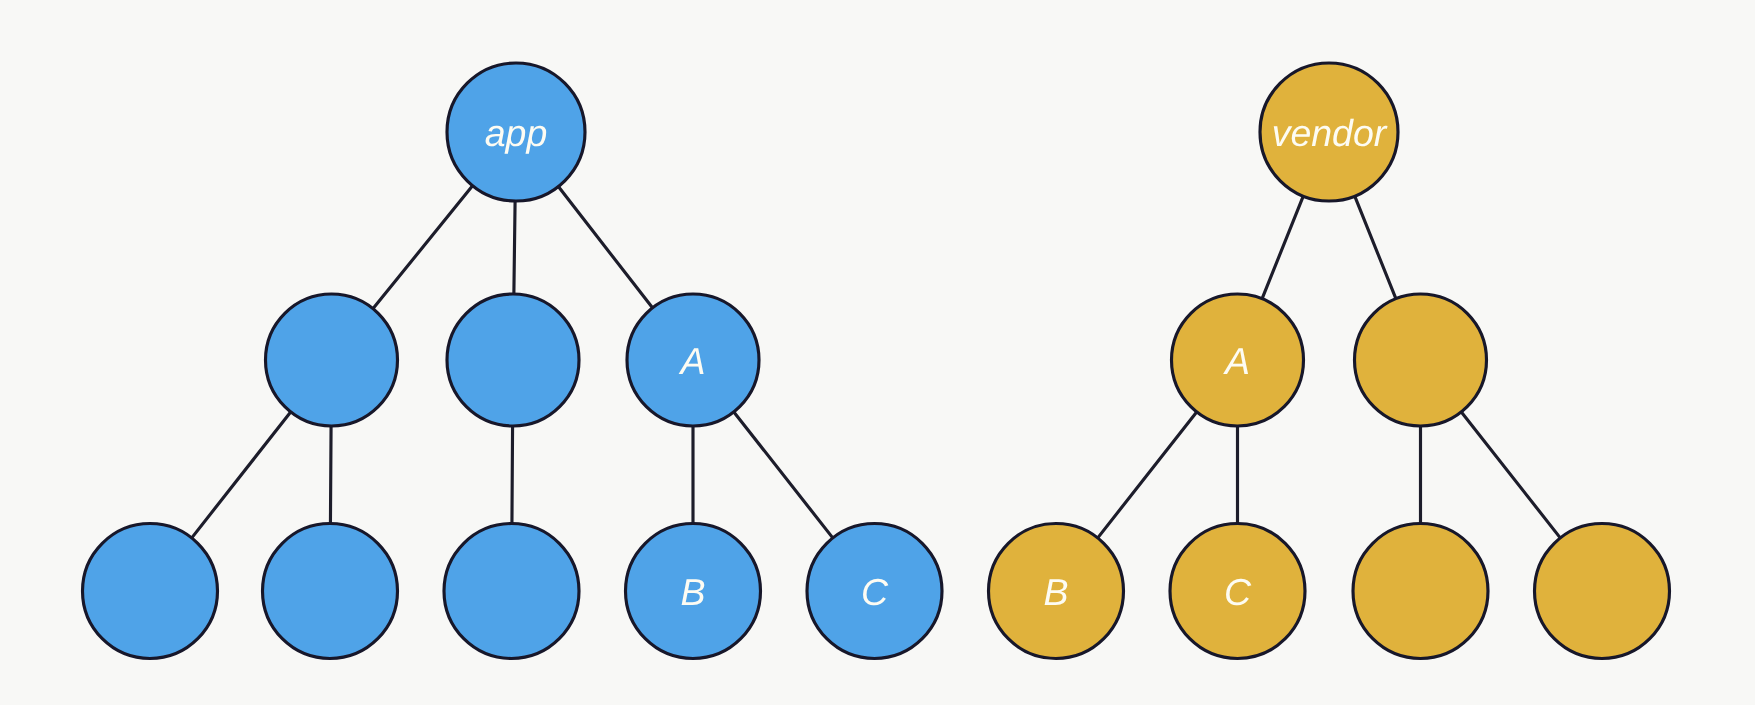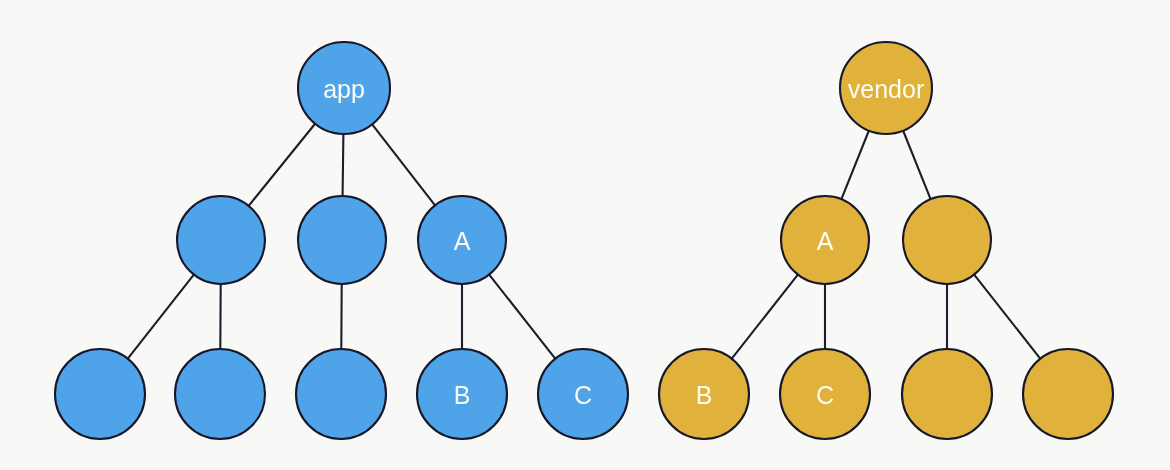--- a/index.html
+++ b/index.html
@@ -10,20 +10,21 @@
     width: 1170px;
     height: 470px;
     background: #f8f8f6;
     font-family: "Liberation Sans", sans-serif;
     overflow: hidden;
   }
   #canvas {
     position: relative;
     width: 1170px;
     height: 413px;
+    font-style: italic;
   }
   #graph-svg {
     position: absolute;
     left: 0;
     top: 0;
     width: 1170px;
     height: 470px;
     display: block;
   }
   .edge-line {

